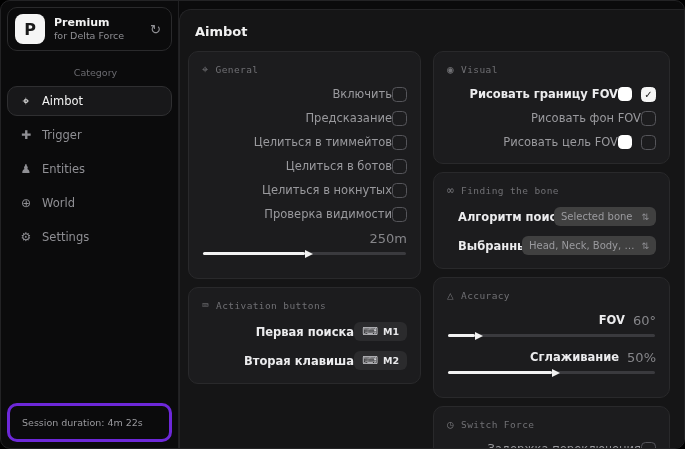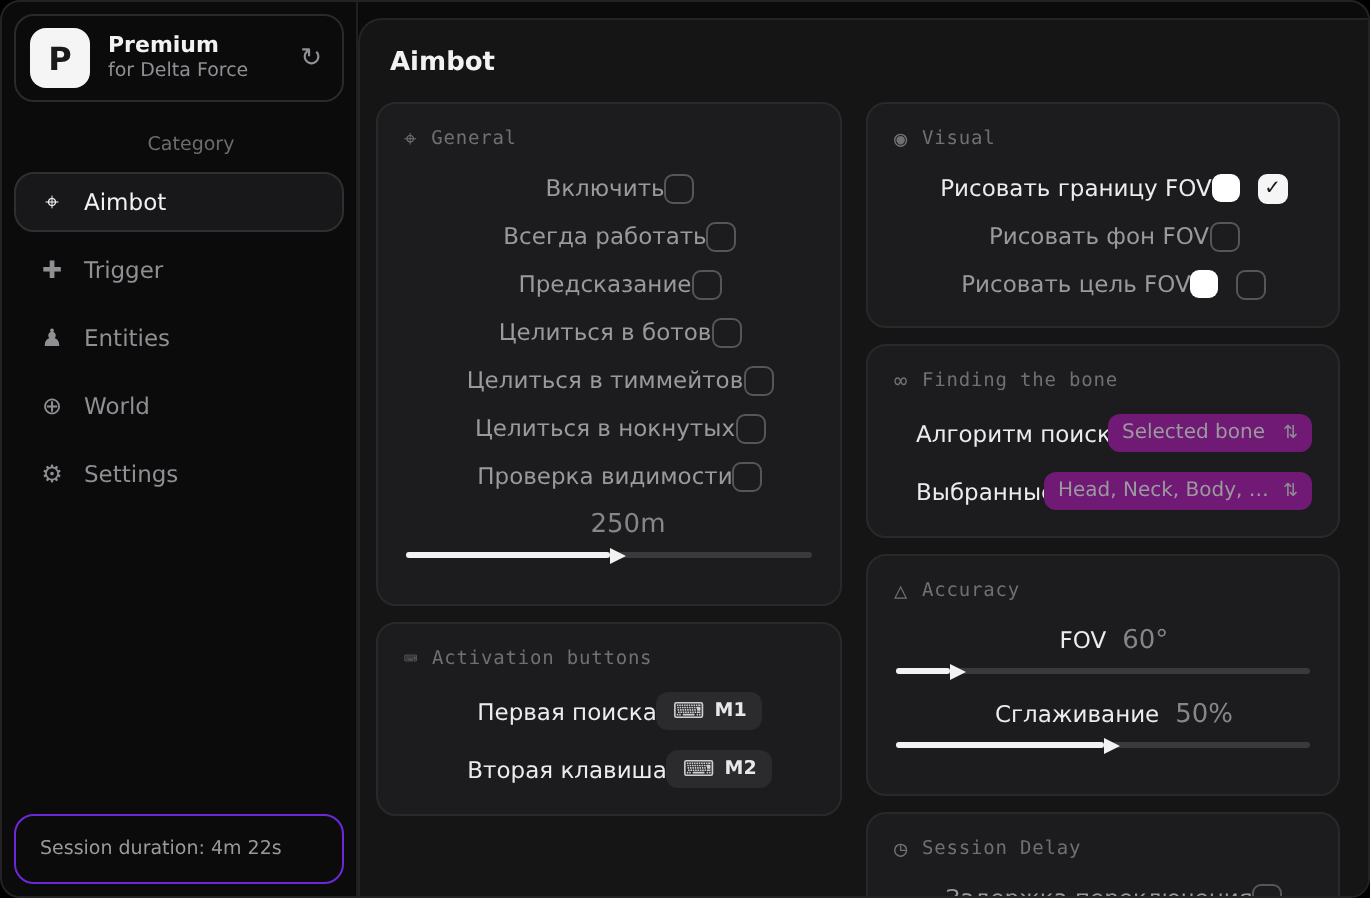--- a/index.html
+++ b/index.html
@@ -12,52 +12,52 @@
   .premium-logo{width:30px;height:30px;background:#f5f5f5;border-radius:8px;display:flex;align-items:center;justify-content:center;font-weight:bold;font-size:16px;color:#1a1a1a;}
   .premium-text{flex:1;line-height:1.25;}
   .premium-title{font-size:11px;font-weight:bold;color:#f2f2f2;}
   .premium-sub{font-size:9.5px;color:#8f8f94;}
   .refresh{color:#8f8f94;font-size:13px;cursor:pointer;}
   .category{font-size:9.5px;color:#6b6b70;margin:16px 0 8px 12px;text-align:center;}
   .nav{display:flex;flex-direction:column;gap:4px;}
   .nav-item{display:flex;align-items:center;gap:9px;height:28px;padding:0 11px;margin:0 2px;border-radius:10px;font-size:11.5px;color:#8f8f94;border:1px solid transparent;cursor:pointer;}
   .nav-item .nico{font-size:12px;width:14px;text-align:center;}
   .nav-item.active{background:#18181a;border-color:#2f2f31;color:#f2f2f2;}
-  .session-box{margin-top:auto;border:1px solid #6d28d9;border-radius:10px;padding:11px 12px;margin-left:2px;margin-right:2px;font-size:9.5px;color:#9a9a9e;}
+  .session-box{margin-top:auto;border:3px solid #6d28d9;border-radius:10px;padding:11px 12px;margin-left:2px;margin-right:2px;font-size:9.5px;color:#9a9a9e;}
 
   
   .main{flex:1;background:#151516;margin-top:8px;border-top-left-radius:12px;border-top:1px solid #242426;border-left:1px solid #242426;box-sizing:border-box;padding:12px 14px 10px 8px;overflow:hidden;}
   .page-title{font-size:13px;font-weight:bold;color:#f2f2f2;margin:2px 0 12px 7px;}
   .cols{display:flex;gap:12px;align-items:flex-start;}
   .col-left{width:235px;display:flex;flex-direction:column;gap:8px;}
   .col-right{width:237px;display:flex;flex-direction:column;gap:8px;}
   .card{background:#1c1c1e;border:1px solid #29292b;border-radius:10px;padding:11px 13px;box-sizing:border-box;}
   .sec-head{display:flex;align-items:center;gap:7px;font-family:"DejaVu Sans Mono",monospace;font-size:9.5px;color:#707074;letter-spacing:.4px;margin-bottom:10px;}
   .sec-head .sico{font-size:11px;}
 
-  .row{display:flex;align-items:center;justify-content:center;margin-bottom:8px;min-height:16px;margin-left:11px;}
+  .row{display:flex;align-items:center;justify-content:flex-end;margin-bottom:8px;min-height:16px;margin-left:11px;}
   .row:last-child{margin-bottom:2px;}
   .lbl{font-size:11.5px;color:#9a9a9e;white-space:nowrap;overflow:hidden;}
-  .lbl.bright{color:#ececee;font-weight:normal;}
+  .lbl.bright{color:#ececee;font-weight:bold;}
   .val{font-size:13px;color:#86868a;white-space:nowrap;margin-left:8px;}
 
   .checkbox{width:15px;height:15px;border:1.5px solid #55555a;border-radius:4.5px;box-sizing:border-box;display:flex;align-items:center;justify-content:center;font-size:10px;color:#1a1a1a;cursor:pointer;flex:none;}
   .checkbox.checked{background:#f5f5f5;border-color:#f5f5f5;font-weight:bold;}
   .swatch{width:14px;height:14px;border-radius:4.5px;background:#ffffff;cursor:pointer;flex:none;}
   .ctrls{display:flex;align-items:center;gap:9px;}
 
   .slider{position:relative;height:3px;background:#3a3a3e;border-radius:2px;margin:6px 1px 12px 1px;cursor:pointer;}
   .slider .fill{position:absolute;left:0;top:0;bottom:0;background:#f2f2f2;border-radius:2px;}
   .slider .thumb{position:absolute;right:-8px;top:50%;transform:translateY(-50%);width:0;height:0;border-left:8px solid #f2f2f2;border-top:4.5px solid transparent;border-bottom:4.5px solid transparent;}
   .slider-block{margin-top:2px;}
 
   .keybadge{display:flex;align-items:center;gap:5px;background:#2b2b2d;border-radius:6px;padding:3px 8px;font-size:9.5px;font-weight:bold;color:#e8e8ea;cursor:pointer;}
   .keybadge .kico{font-size:11px;font-weight:normal;color:#cfcfd2;}
 
-  .select{display:flex;align-items:center;justify-content:space-between;gap:6px;background:#701a75;border-radius:6px;padding:4px 7px;font-size:10px;color:#9a9a9e;cursor:pointer;box-sizing:border-box;flex:none;}
+  .select{display:flex;align-items:center;justify-content:space-between;gap:6px;background:#404040;border-radius:6px;padding:4px 7px;font-size:10px;color:#9a9a9e;cursor:pointer;box-sizing:border-box;flex:none;}
   .select .sel-val{white-space:nowrap;overflow:hidden;text-overflow:ellipsis;}
   .select .exp{font-size:9px;color:#8f8f94;flex:none;}
   .select.w1{width:102px;}
   .select.w2{width:134px;}
 </style>
 </head>
 <body>
 
 <div class="window">
 
@@ -109,33 +109,29 @@
         <div class="card">
           <div class="sec-head">
             <span class="sico">⌖</span>
             <span>General</span>
           </div>
           <div class="row">
             <span class="lbl">Включить</span>
             <span class="checkbox"></span>
           </div>
           <div class="row">
-            <span class="lbl">Всегда работать</span>
-            <span class="checkbox"></span>
-          </div>
-          <div class="row">
             <span class="lbl">Предсказание</span>
             <span class="checkbox"></span>
           </div>
           <div class="row">
+            <span class="lbl">Целиться в тиммейтов</span>
+            <span class="checkbox"></span>
+          </div>
+          <div class="row">
             <span class="lbl">Целиться в ботов</span>
-            <span class="checkbox"></span>
-          </div>
-          <div class="row">
-            <span class="lbl">Целиться в тиммейтов</span>
             <span class="checkbox"></span>
           </div>
           <div class="row">
             <span class="lbl">Целиться в нокнутых</span>
             <span class="checkbox"></span>
           </div>
           <div class="row">
             <span class="lbl">Проверка видимости</span>
             <span class="checkbox"></span>
           </div>
@@ -248,21 +244,21 @@
               <div class="fill" style="width: 50%;">
                   <div class="thumb"></div>
                 </div>
             </div>
           </div>
         </div>
 
         <div class="card">
           <div class="sec-head">
             <span class="sico">◷</span>
-            <span>Session Delay</span>
+            <span>Switch Force</span>
           </div>
           <div class="row">
             <span class="lbl">Задержка переключения</span>
             <span class="checkbox"></span>
           </div>
 
         </div>
       </div>
     </div>
   </div>

